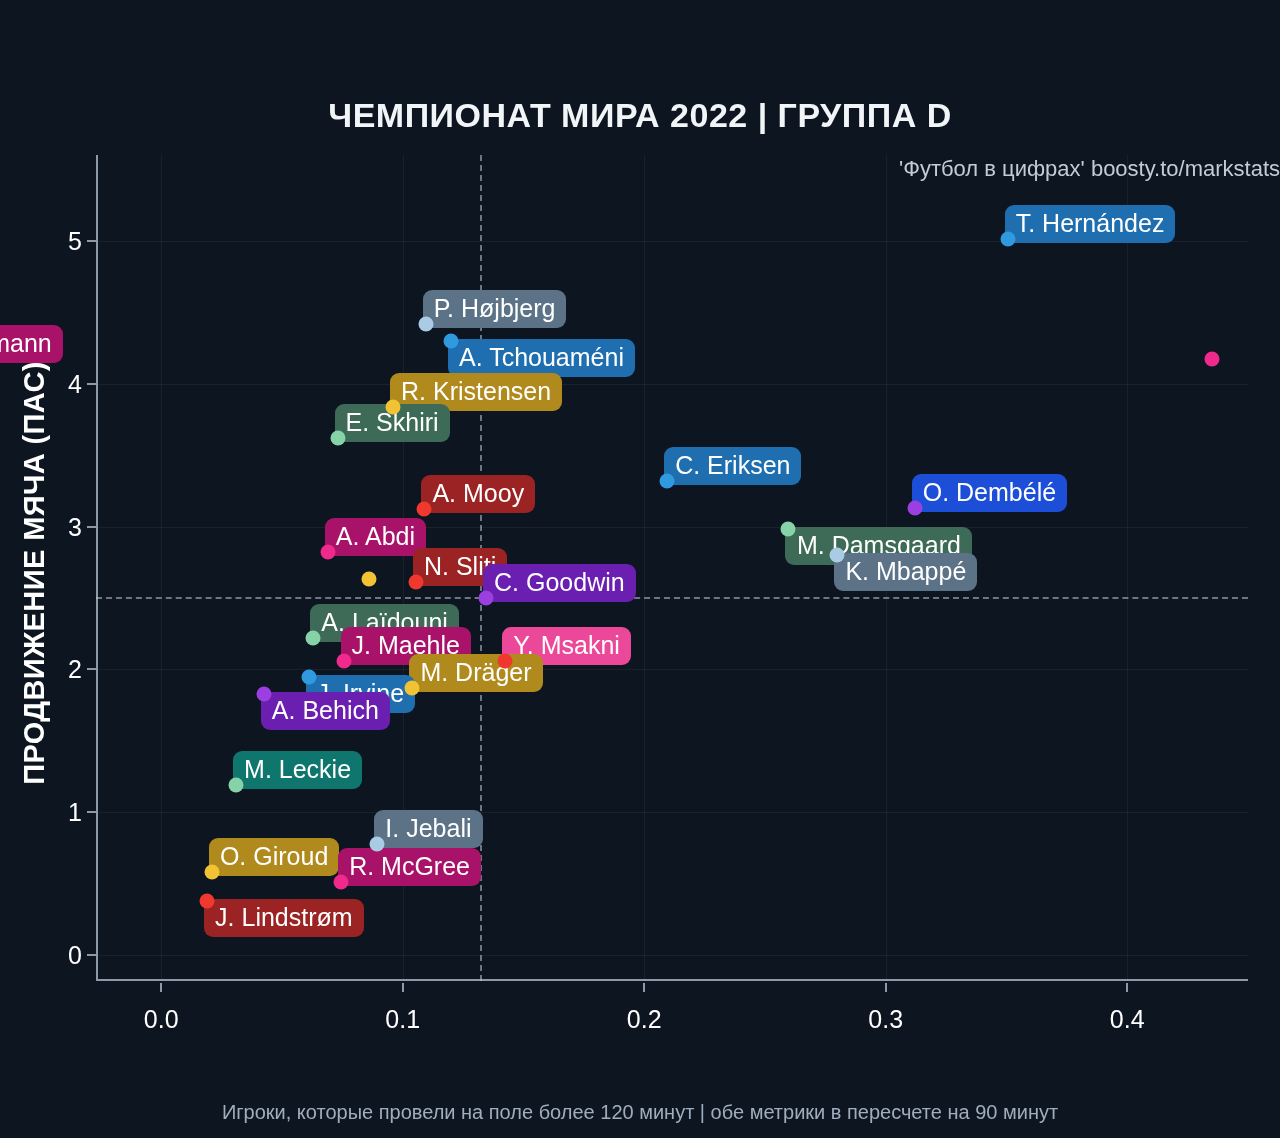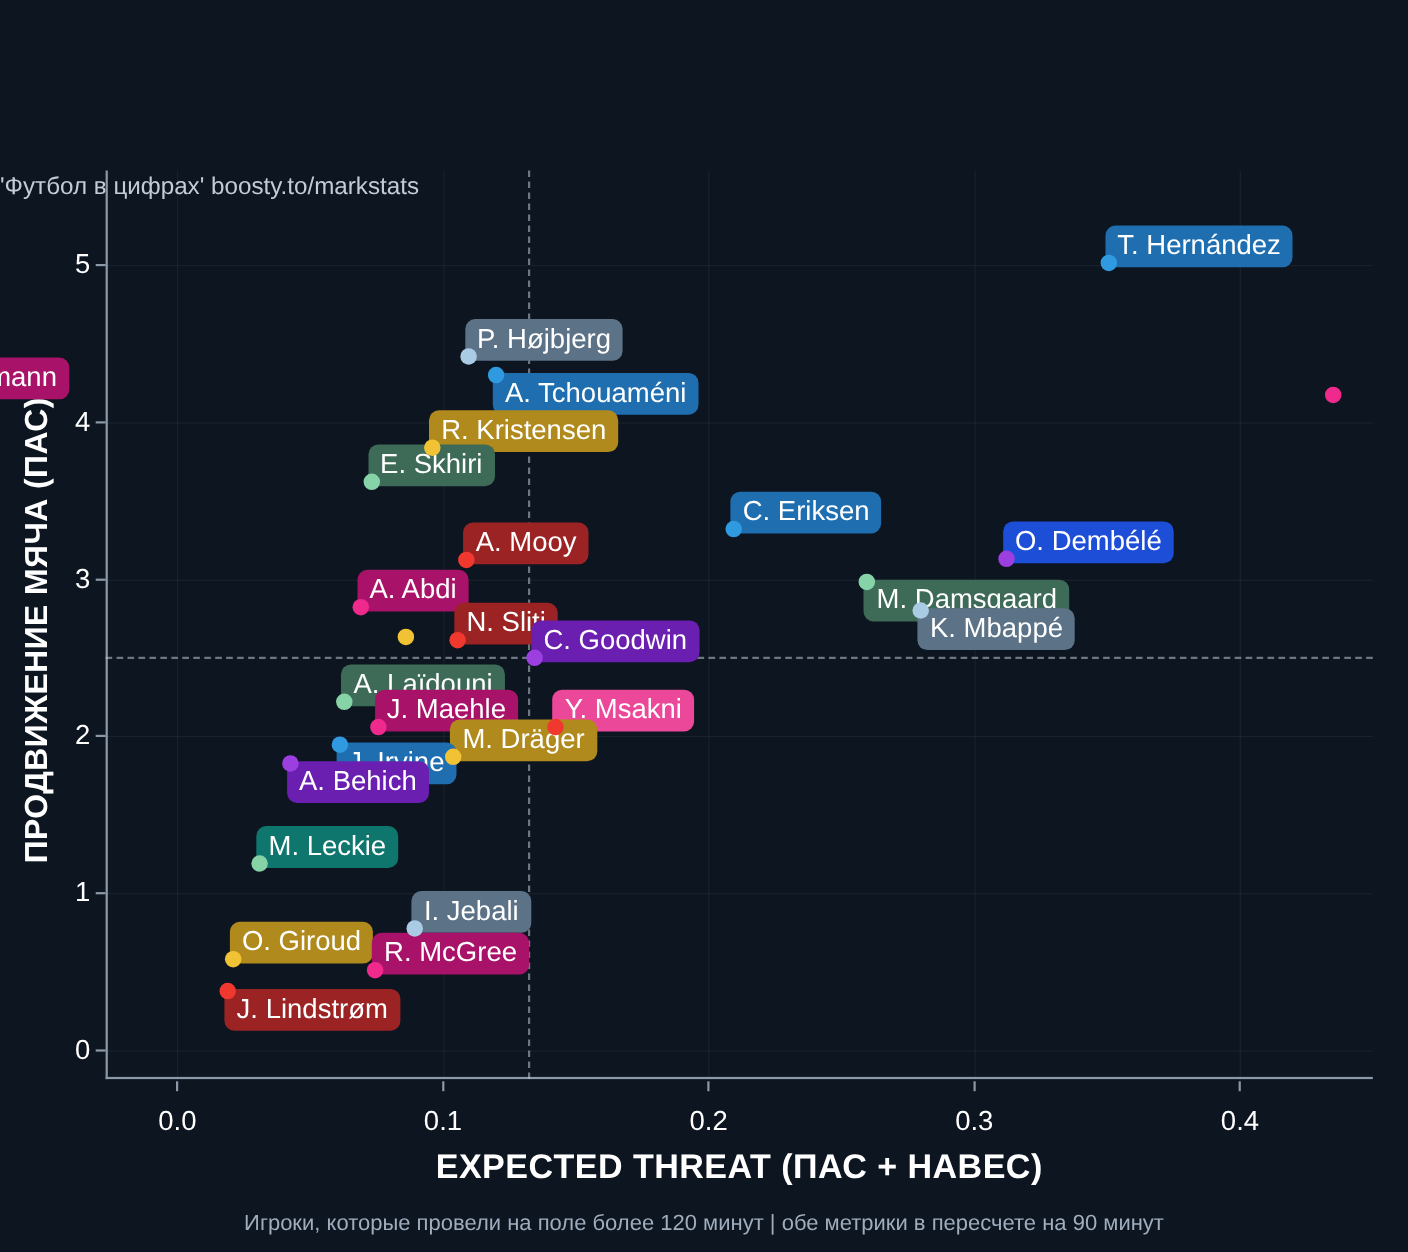--- a/index.html
+++ b/index.html
@@ -26,21 +26,21 @@
     position:absolute;left:0;right:0;top:96px;
     text-align:center;
     color:#f2f5f8;
     font-size:34px;
     font-weight:700;
     letter-spacing:0.5px;
     white-space:nowrap;
   }
   .credit{
     position:absolute;left:0;right:0;top:156px;
-    text-align:left;
+    text-align:right;
     color:#c3ccd6;
     font-size:22px;
     font-weight:400;
     white-space:nowrap;
   }
   .footnote{
     position:absolute;left:0;right:0;bottom:14px;
     text-align:center;
     color:#9fadbd;
     font-size:20px;
@@ -112,20 +112,21 @@
     line-height:1.12;
     white-space:nowrap;
     z-index:4;
   }
 </style>
 </head>
 <body>
 
 <div id="chart-root">
 
+  <div class="subtitle">ЧЕМПИОНАТ МИРА 2022 | ГРУППА D</div>
   <div class="credit">'Футбол в цифрах' boosty.to/markstats</div>
 
   <div id="plot">
     <div class="axis-line" id="y-axis-line"></div>
     <div class="axis-line" id="x-axis-line"></div>
 
     <div id="grid-layer">
         <div class="gridline h" style="top: 800.277px;"></div>
         <div class="gridline h" style="top: 657.37px;"></div>
         <div class="gridline h" style="top: 514.464px;"></div>
@@ -266,17 +267,16 @@
           <div class="plabel" style="background: rgb(168, 18, 104); left: 242.132px; top: 693.394px;">R. McGree</div>
           <div class="dot" style="left: 245.132px; top: 727.394px; background: rgb(239, 42, 140);"></div>
         </div>
         <div class="pt">
           <div class="plabel" style="background: rgb(155, 35, 35); left: 108.094px; top: 743.972px;">J. Lindstrøm</div>
           <div class="dot" style="left: 111.094px; top: 745.972px; background: rgb(240, 56, 47);"></div>
         </div>
       </div>
 
     <div class="ylabel">ПРОДВИЖЕНИЕ МЯЧА (ПАС)</div>
-    <div class="xlabel">EXPECTED THREAT (ПАС + НАВЕС)</div>
   </div>
 
   <div class="footnote">Игроки, которые провели на поле более 120 минут | обе метрики в пересчете на 90 минут</div>
 </div>
 
 </body></html>

